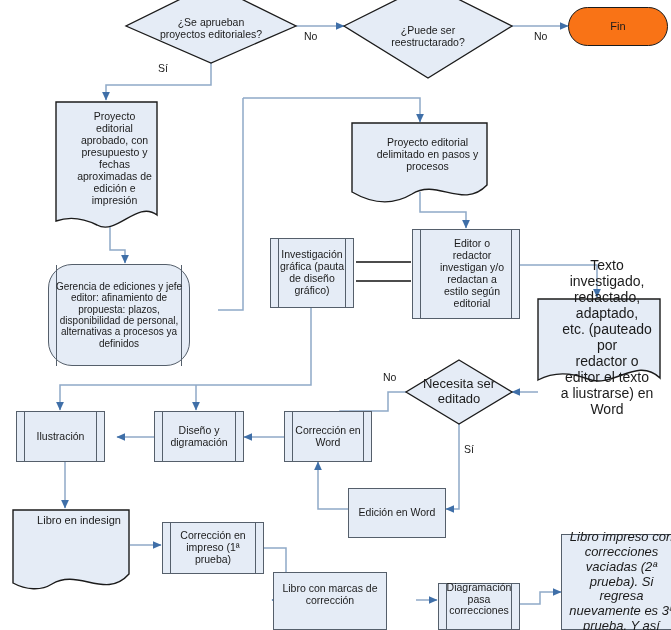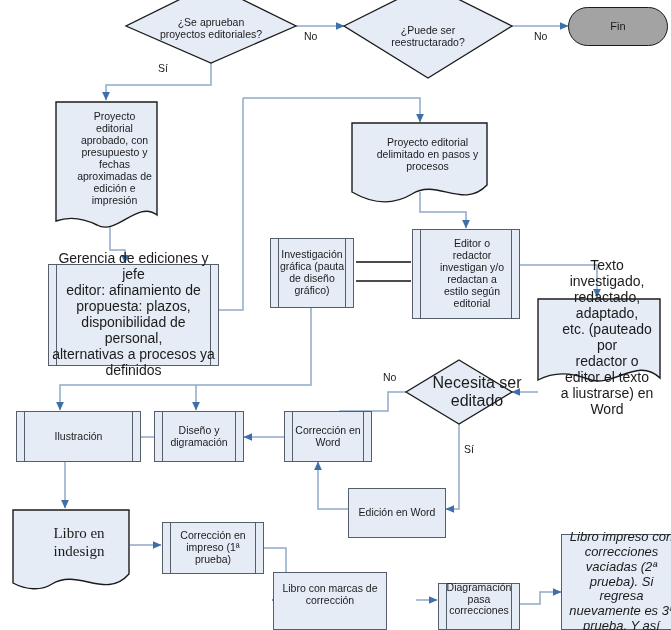--- a/index.html
+++ b/index.html
@@ -11,21 +11,21 @@
   .node .lbl{position:relative;z-index:3;padding:0 3px;line-height:1.14;white-space:pre-line;}
   
   .proc{background:#e5ecf6;border:1.3px solid #555f6b;}
   .proc::before,.proc::after{content:"";position:absolute;top:-0.5px;bottom:-0.5px;width:0;border-left:1.3px solid #555f6b;z-index:2;}
   .proc::before{left:7px;}
   .proc::after{right:7px;}
   .plain{background:#e5ecf6;border:1.3px solid #555f6b;}
   .diamond{background:transparent;border:none;}
   .diamond .lbl{z-index:4;}
   .doc{background:transparent;border:none;padding-left:16px;}
-  .term{background:#a3a3a3;border:1.6px solid #1b1b1b;border-radius:999px;align-items:center;}
+  .term{background:#f97316;border:1.6px solid #1b1b1b;border-radius:999px;align-items:center;}
   .elabel{position:absolute;font-size:10.5px;color:#1b1b1b;z-index:5;white-space:nowrap;}
   svg.shape{position:absolute;left:0;top:0;overflow:visible;}
 </style>
 </head>
 <body>
 
 <div id="canvas">
 
   <svg id="edges" viewBox="0 0 671 630">
     <defs>
@@ -129,21 +129,21 @@
 edición e
 impresión</span>
   </div>
 
   <div class="node doc" style="left:352px;top:123px;width:135px;height:64px;font-size:10.5px;">
     <span class="lbl">Proyecto editorial
 delimitado en pasos y
 procesos</span>
   </div>
 
-  <div class="node proc" style="left:48px;top:264px;width:171px;height:102px;font-size:14px;">
+  <div class="node proc" style="left:48px;top:264px;width:142px;height:102px;font-size:10px;border-radius:24px;">
     <span class="lbl">Gerencia de ediciones y jefe
 editor: afinamiento de
 propuesta: plazos,
 disponibilidad de personal,
 alternativas a procesos ya
 definidos</span>
   </div>
 
   <div class="node proc" style="left:270px;top:238px;width:84px;height:70px;font-size:10.5px;">
     <span class="lbl">Investigación
@@ -162,44 +162,44 @@
   </div>
 
   <div class="node doc" style="left:538px;top:299px;width:122px;height:78px;font-size:14px;">
     <span class="lbl">Texto investigado,
 redactado, adaptado,
 etc. (pauteado por
 redactor o editor el texto
 a liustrarse) en Word</span>
   </div>
 
-  <div class="node diamond" style="left:424px;top:360px;width:106px;height:64px;font-size:16px;">
+  <div class="node diamond" style="left:406px;top:360px;width:106px;height:64px;font-size:13px;">
     <span class="lbl">Necesita ser
 editado</span>
   </div>
 
-  <div class="node proc" style="left:16px;top:411px;width:125px;height:51px;font-size:10.5px;">
+  <div class="node proc" style="left:16px;top:411px;width:89px;height:51px;font-size:10.5px;">
     <span class="lbl">Ilustración</span>
   </div>
 
   <div class="node proc" style="left:154px;top:411px;width:90px;height:51px;font-size:10.5px;">
     <span class="lbl">Diseño y
 digramación</span>
   </div>
 
   <div class="node proc" style="left:284px;top:411px;width:88px;height:51px;font-size:10.5px;">
     <span class="lbl">Corrección en
 Word</span>
   </div>
 
   <div class="node plain" style="left:348px;top:488px;width:98px;height:50px;font-size:10.5px;">
     <span class="lbl">Edición en Word</span>
   </div>
 
-  <div class="node doc" style="left:13px;top:510px;width:116px;height:65px;font-size:15px;font-family:Liberation Serif, serif;">
+  <div class="node doc" style="left:13px;top:488px;width:116px;height:65px;font-size:11px;">
     <span class="lbl">Libro en indesign</span>
   </div>
 
   <div class="node proc" style="left:162px;top:522px;width:102px;height:52px;font-size:10.5px;">
     <span class="lbl">Corrección en
 impreso (1ª
 prueba)</span>
   </div>
 
   <div class="node plain" style="left:273px;top:572px;width:114px;height:58px;font-size:10.5px;">

